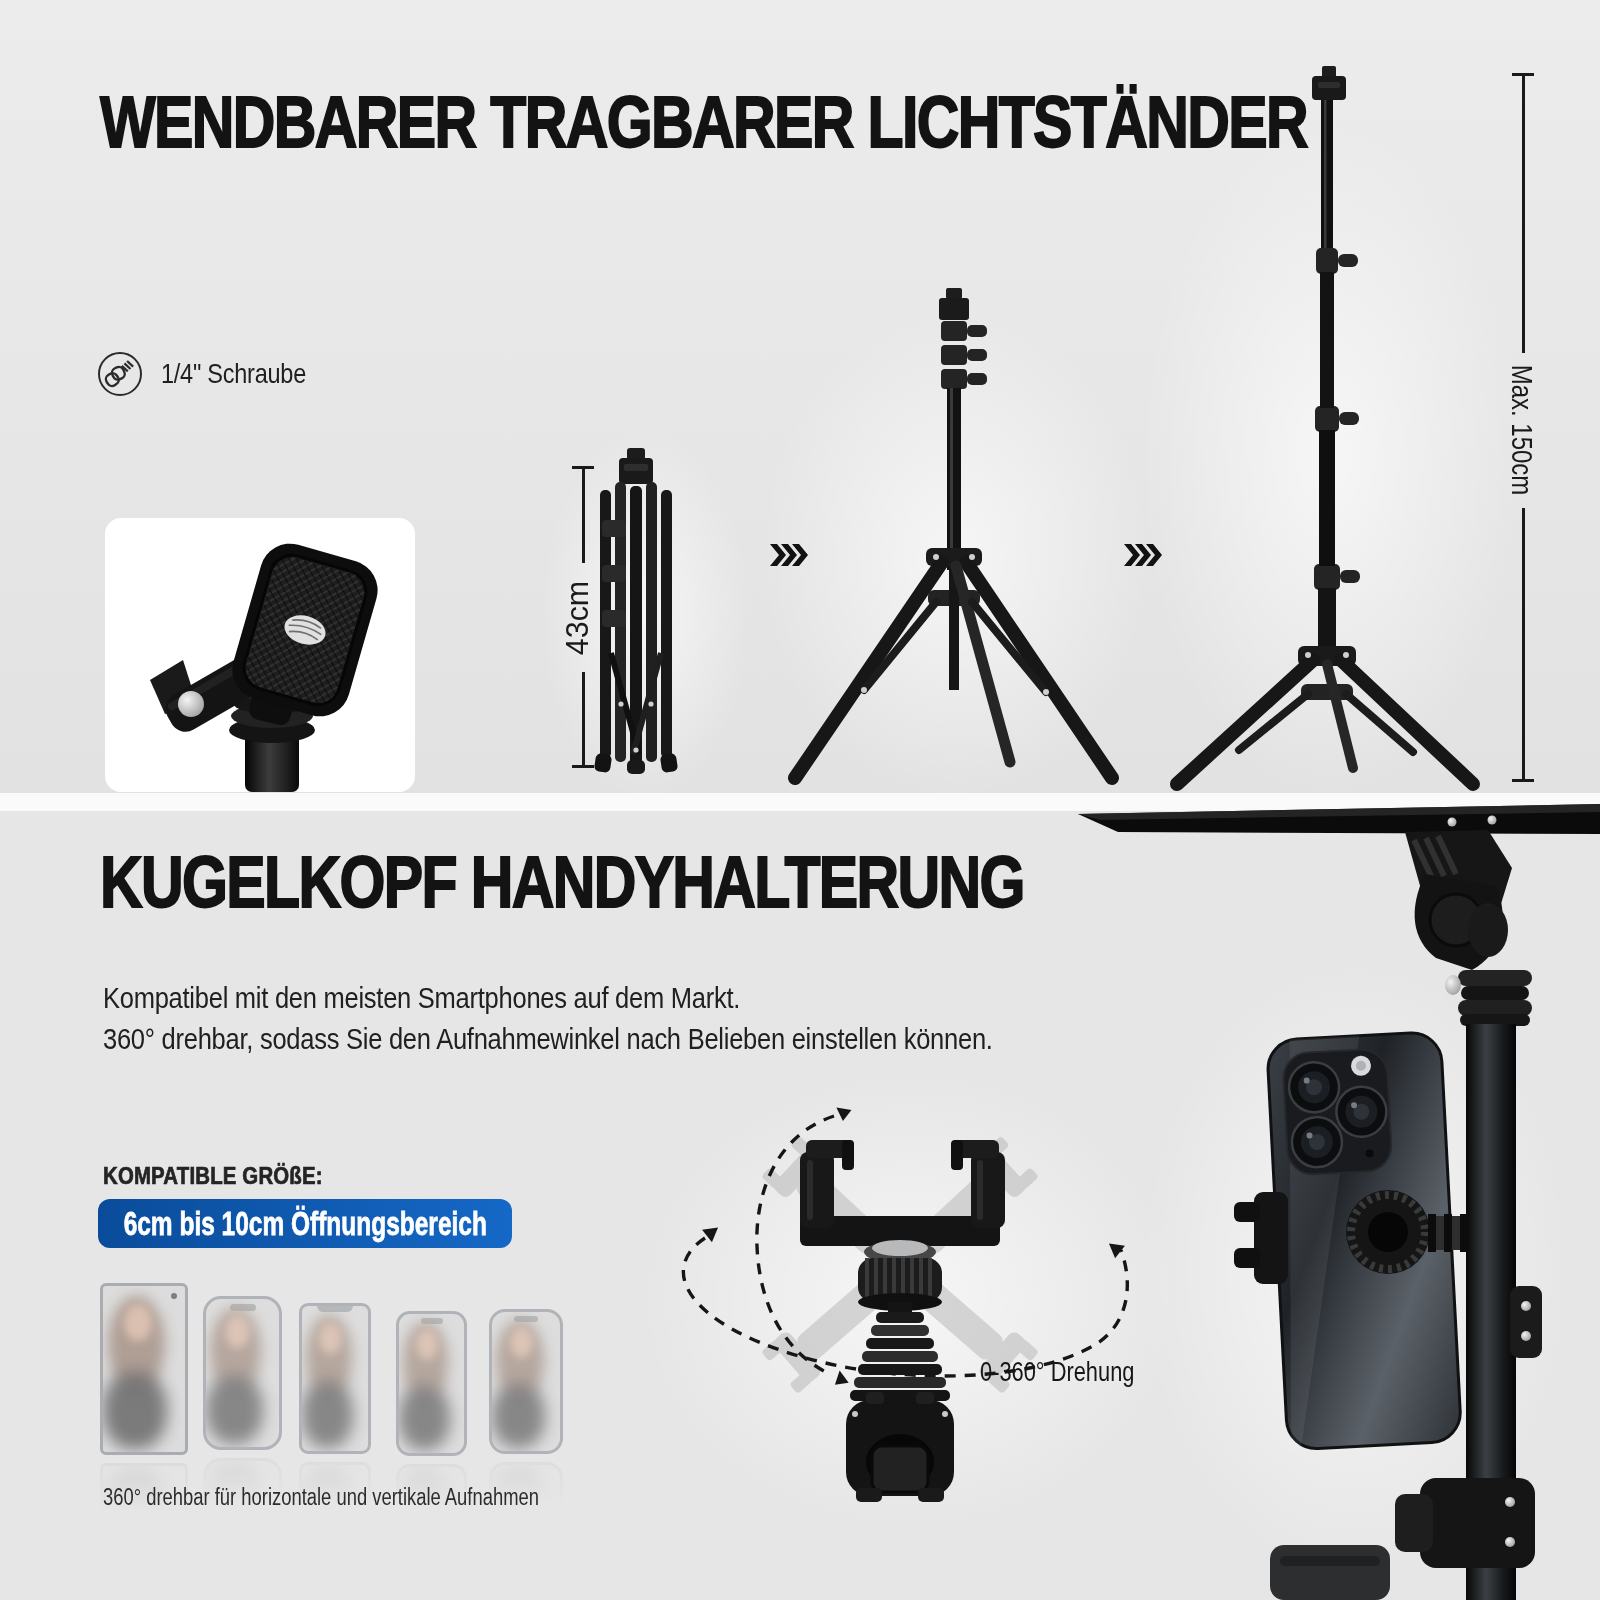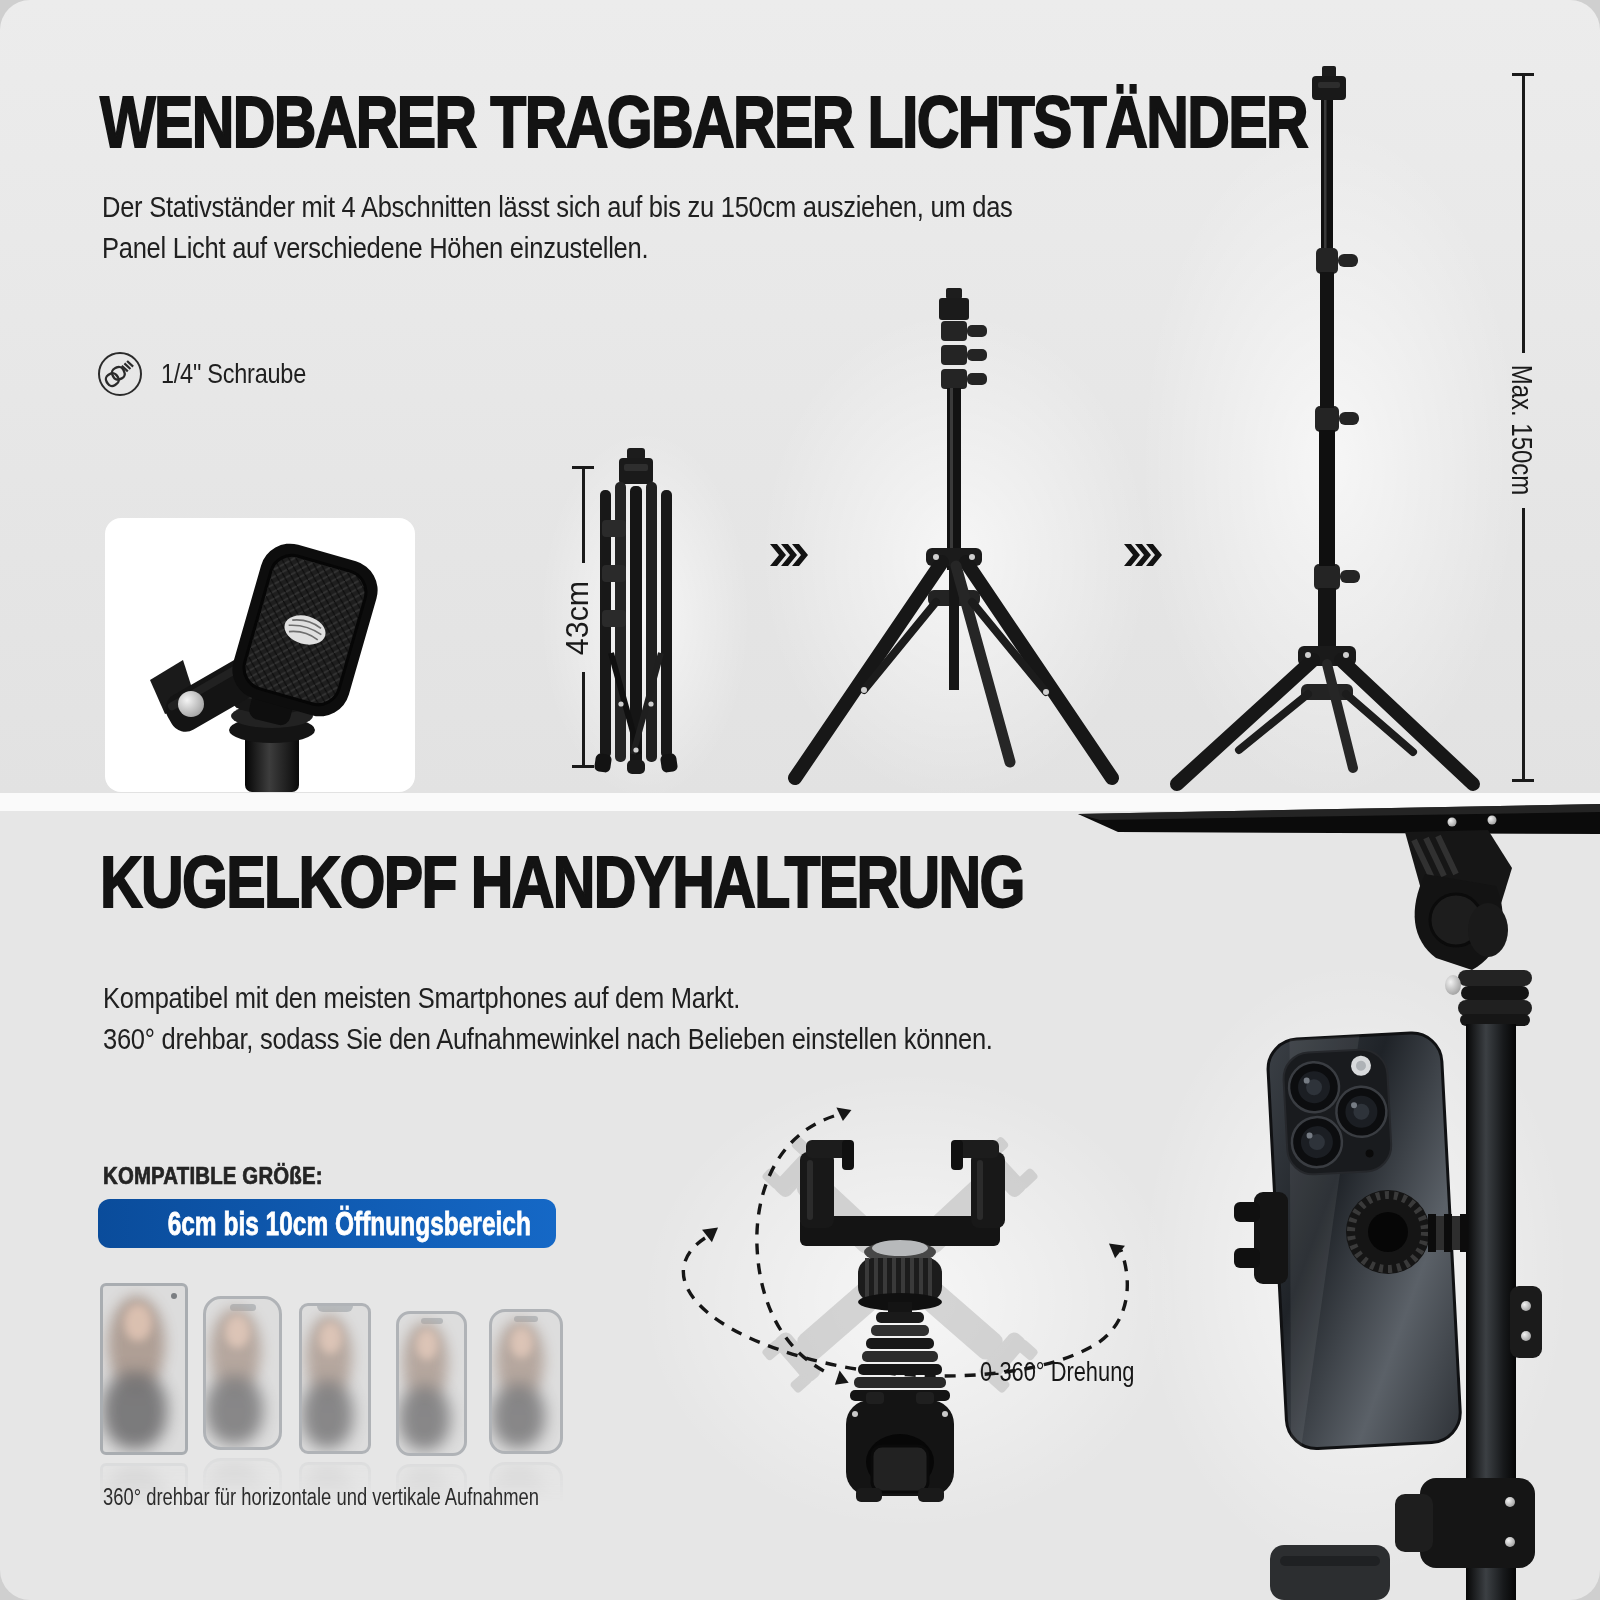--- a/index.html
+++ b/index.html
@@ -1,18 +1,18 @@
 <!DOCTYPE html>
 <html><head>
 <meta charset="utf-8">
 <style>
   html,body{margin:0;padding:0;background:#cfcfcf;}
   .canvas{
     position:relative;width:1600px;height:1600px;overflow:hidden;
-    font-family:"Liberation Sans",sans-serif;color:#1b1b1b;border-radius:30px;
+    font-family:"Liberation Sans",sans-serif;color:#1b1b1b;
   }
   .abs{position:absolute;}
   
   .bg1{left:0;top:0;width:1600px;height:793px;background:linear-gradient(#ececec,#e2e2e2);}
   .divider{left:0;top:793px;width:1600px;height:18px;background:#fafafa;}
   .bg2{left:0;top:811px;width:1600px;height:789px;background:#e6e6e6;}
   .glow{border-radius:50%;background:radial-gradient(closest-side,rgba(255,255,255,.65),rgba(255,255,255,0));}
   
   .h1{
     font-weight:700;font-size:72px;line-height:1;letter-spacing:-2px;color:#131313;
@@ -40,21 +40,21 @@
   .rot-ccw{transform:rotate(-90deg) scaleX(.95);}
   .rot-cw{transform:rotate(90deg) scaleX(.8);}
   
   .size-label{
     font-weight:700;font-size:24px;color:#242424;letter-spacing:.2px;white-space:nowrap;
     -webkit-text-stroke:.7px #242424;transform:scaleX(.85);transform-origin:left top;
   }
   .badge{
     left:98px;top:1199px;width:414px;height:49px;border-radius:12px;
     background:linear-gradient(90deg,#0a4c9b,#1568c6);
-    display:flex;align-items:center;justify-content:center;padding-left:44px;
+    display:flex;align-items:center;justify-content:center;
   }
   .badge span{
     color:#ffffff;font-weight:700;font-size:34px;white-space:nowrap;
     -webkit-text-stroke:.8px #fff;transform:scaleX(.72);transform-origin:center center;
   }
   .caption{
     font-size:23px;color:#2c2c2c;white-space:nowrap;
     transform:scaleX(.8);transform-origin:left top;
   }
   .rotation-label{
@@ -81,24 +81,20 @@
   <div class="abs divider"></div>
   <div class="abs bg2"></div>
 
   <div class="abs glow" style="left:540px;top:430px;width:210px;height:370px;"></div>
   <div class="abs glow" style="left:760px;top:310px;width:390px;height:490px;"></div>
   <div class="abs glow" style="left:1140px;top:120px;width:380px;height:680px;"></div>
   <div class="abs glow" style="left:640px;top:1070px;width:540px;height:460px;"></div>
   <div class="abs glow" style="left:1140px;top:960px;width:430px;height:620px;"></div>
 
   <div class="abs h1" style="left:100px;top:86px;">WENDBARER TRAGBARER LICHTSTÄNDER</div>
-  <div class="abs" style="left:102px;top:193px;">
-    <div class="body-line">Der Stativständer mit 4 Abschnitten lässt sich auf bis zu 150cm ausziehen, um das</div>
-    <div class="body-line" style="margin-top:12px;">Panel Licht auf verschiedene Höhen einzustellen.</div>
-  </div>
 
   <div class="abs" style="left:97px;top:338px;">
     <div class="feature-row" style="margin-top:13px;">
       <svg width="46" height="46" viewBox="0 0 46 46">
         <circle cx="23" cy="23" r="21" fill="none" stroke="#2b2b2b" stroke-width="2"></circle>
         <g transform="rotate(-33 23 23)" stroke="#2b2b2b" fill="none">
           <rect x="7.5" y="17.5" width="12" height="12" rx="5" stroke-width="2.4"></rect>
           <rect x="16" y="15.5" width="12" height="12" rx="5" stroke-width="2.4" transform="rotate(8 22 21.5)"></rect>
           <path d="M29 17 l2 8 M32.5 16.5 l2 8 M36 16 l2 8" stroke-width="2.2"></path>
         </g>

